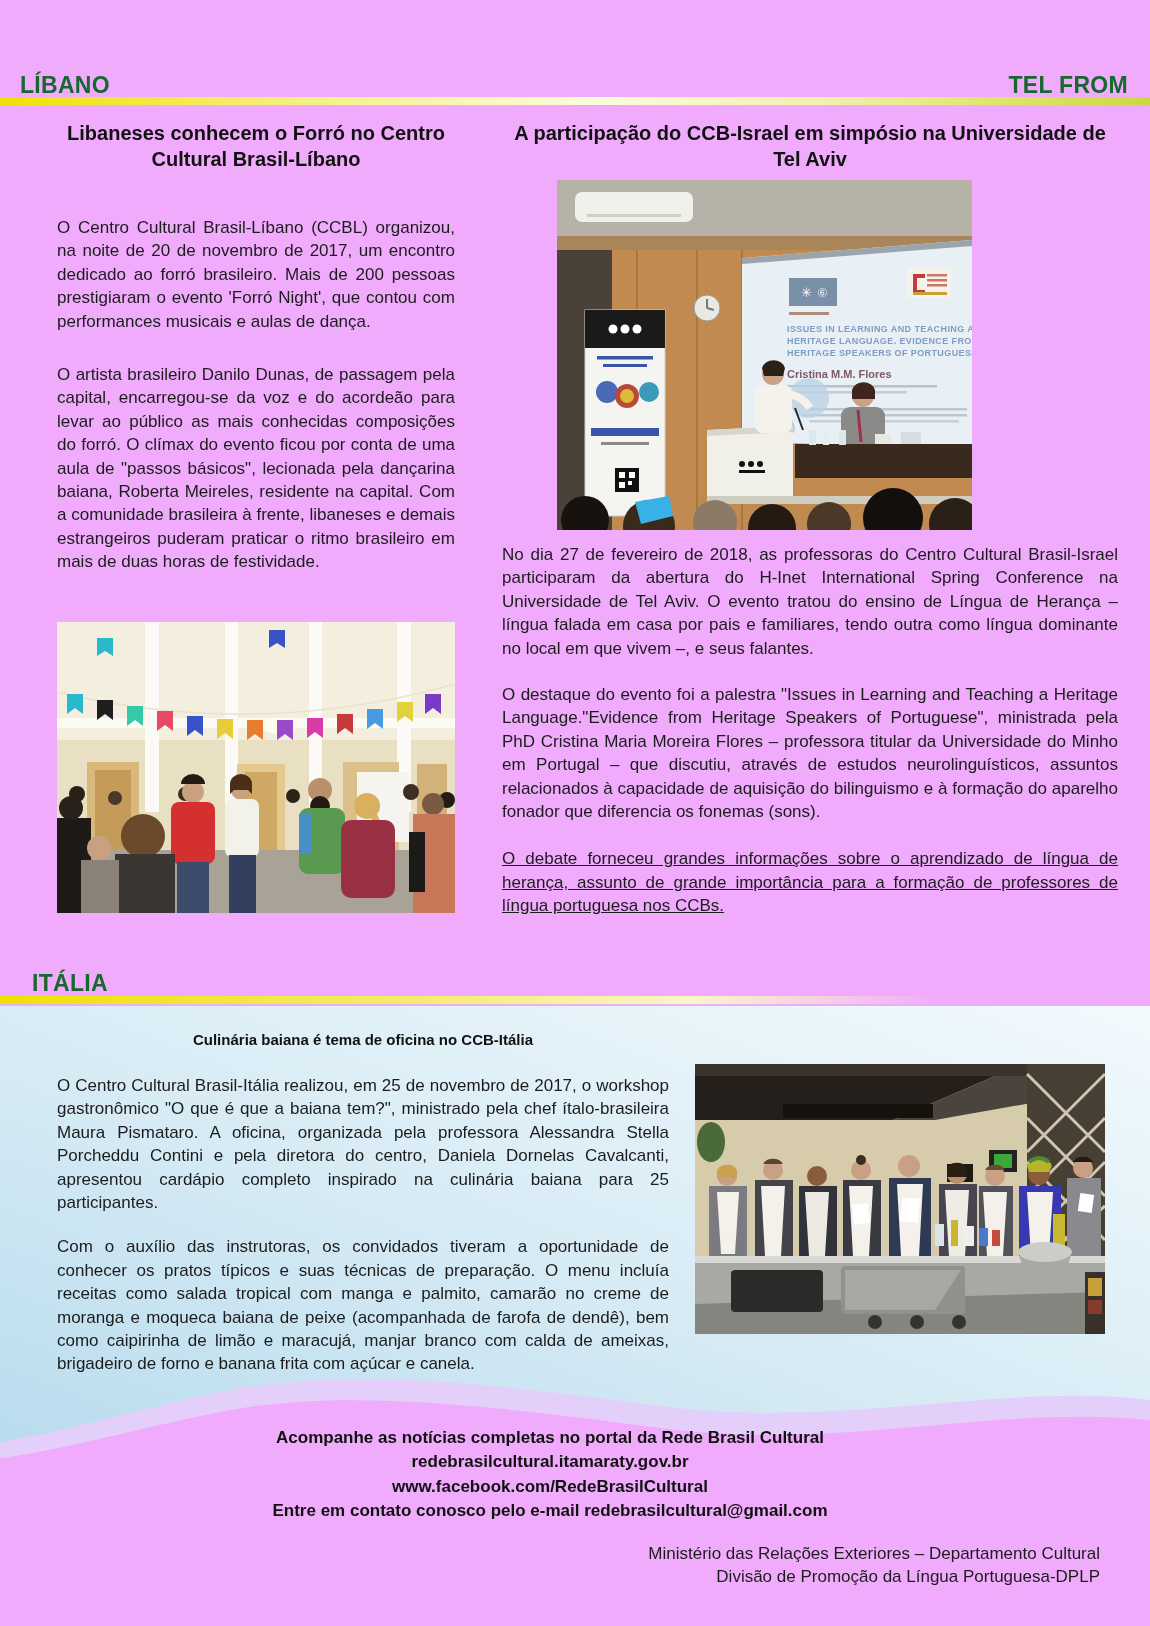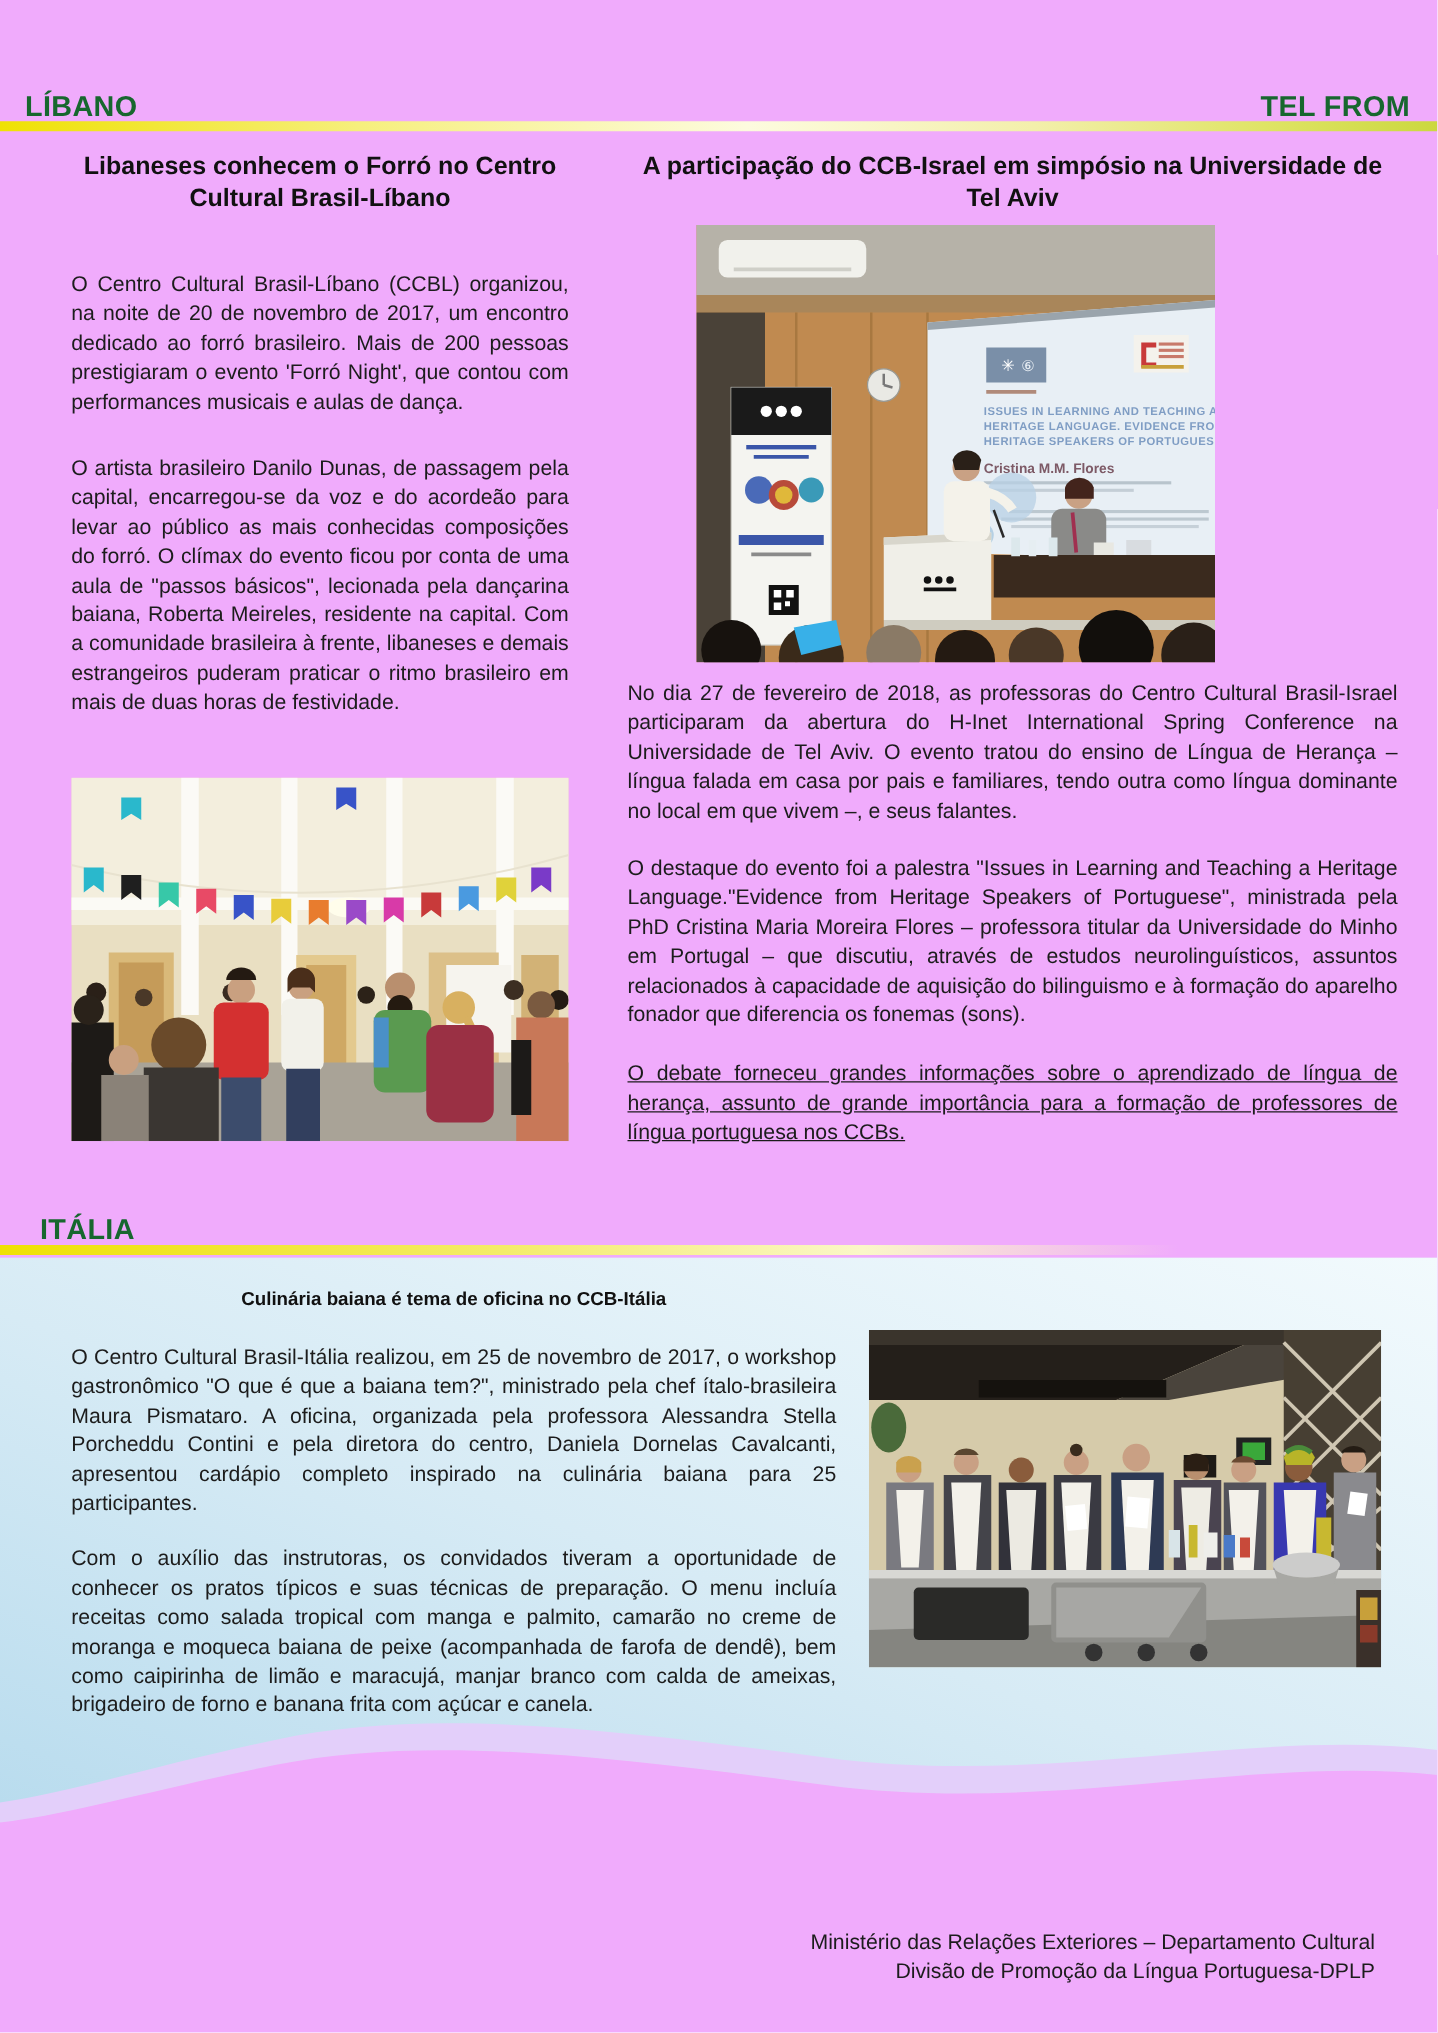--- a/index.html
+++ b/index.html
@@ -347,18 +347,24 @@
           <circle cx="264" cy="258" r="7" fill="#333"></circle>
         <ellipse cx="350" cy="188" rx="27" ry="10" fill="#cccccb"></ellipse>
         <path d="M323,188 a27,10 0 0 0 54,0 l-5,16 -44,0 z" fill="#a8a8a4"></path>
         <rect x="390" y="208" width="20" height="62" fill="#3a302a"></rect>
         <rect x="393" y="214" width="14" height="18" fill="#c8a03a"></rect>
         <rect x="393" y="236" width="14" height="14" fill="#8a3a2a"></rect>
       </g>
     </svg>
   </div>
 
+  <div class="footer-bold">
+    <div>Acompanhe as notícias completas no portal da Rede Brasil Cultural</div>
+    <div>redebrasilcultural.itamaraty.gov.br</div>
+    <div>www.facebook.com/RedeBrasilCultural</div>
+    <div>Entre em contato conosco pelo e-mail redebrasilcultural@gmail.com</div>
+  </div>
   <div class="footer-reg">
     <div>Ministério das Relações Exteriores – Departamento Cultural</div>
     <div>Divisão de Promoção da Língua Portuguesa-DPLP</div>
   </div>
 
 </div>
 
 </body></html>

